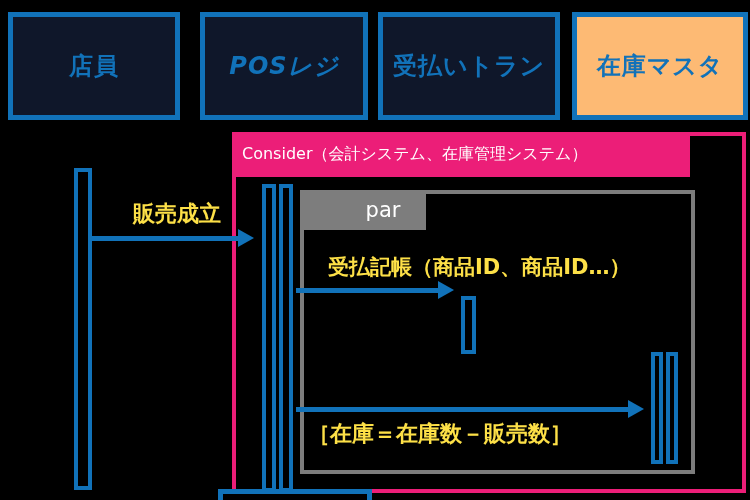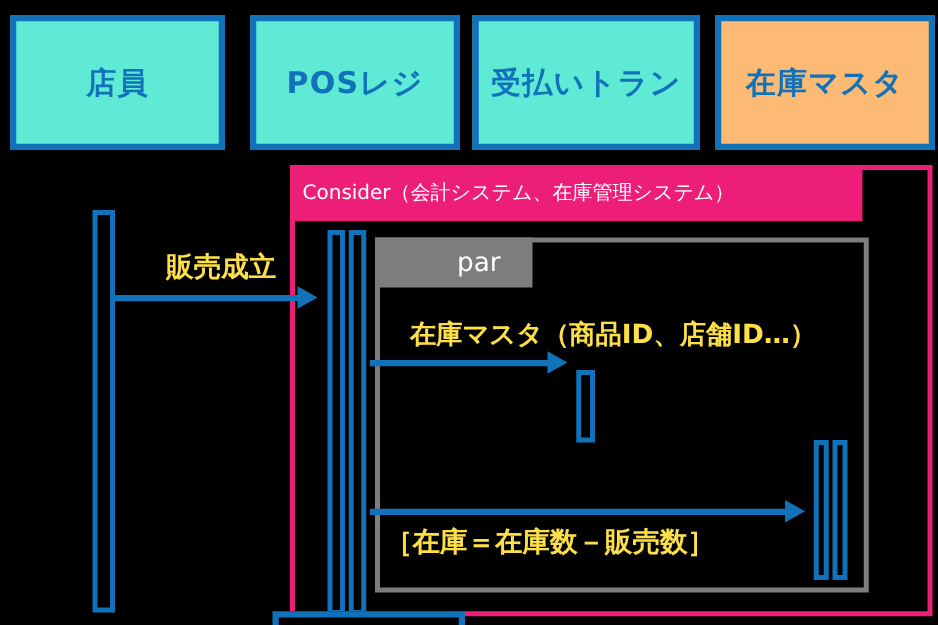--- a/index.html
+++ b/index.html
@@ -8,26 +8,26 @@
     background:#000;
     font-family:"DejaVu Sans", sans-serif;
     overflow:hidden;
     position:relative;
   }
   .stage { position:absolute; left:0; top:0; width:750px; height:500px; }
 
   
   .actor {
     position:absolute; top:12px; height:108px;
-    border:5px solid #1172b9; background:#5eead4;
+    border:5px solid #1172b9; background:#0f172a;
     display:flex; align-items:center; justify-content:center;
   }
   .actor-label { color:#1172b9; font-weight:bold; font-size:24px; letter-spacing:1px; }
   #actor-clerk { left:8px;  width:172px; }
-  #actor-pos   { left:200px; width:168px; }
+  #actor-pos   { left:200px; width:168px;font-style:italic; }
   #actor-trans { left:378px; width:182px; }
   #actor-inv   { left:572px; width:176px; background:#fdba74; }
 
   
   #consider-frame {
     position:absolute; left:232px; top:132px; width:514px; height:361px;
     border:4px solid #ec1e78;
   }
   #consider-header {
     position:absolute; left:232px; top:132px; width:458px; height:45px;
@@ -113,21 +113,21 @@
   <div class="act" id="act-pos-1"></div>
   <div class="act" id="act-pos-2"></div>
   <div class="act" id="act-trans"></div>
   <div class="act" id="act-inv-1"></div>
   <div class="act" id="act-inv-2"></div>
 
   <span class="msg-label" id="msg1-label">販売成立</span>
   <div class="arrow-line" id="msg1-line"></div>
   <div class="arrow-head" id="msg1-head"></div>
 
-  <span class="msg-label" id="msg2-label">在庫マスタ（商品ID、店舗ID…）</span>
+  <span class="msg-label" id="msg2-label">受払記帳（商品ID、商品ID…）</span>
   <div class="arrow-line" id="msg2-line"></div>
   <div class="arrow-head" id="msg2-head"></div>
 
   <div class="arrow-line" id="msg3-line"></div>
   <div class="arrow-head" id="msg3-head"></div>
 
   <span class="msg-label" id="constraint-label">［在庫＝在庫数－販売数］</span>
 
   <div id="bottom-box"></div>
 

